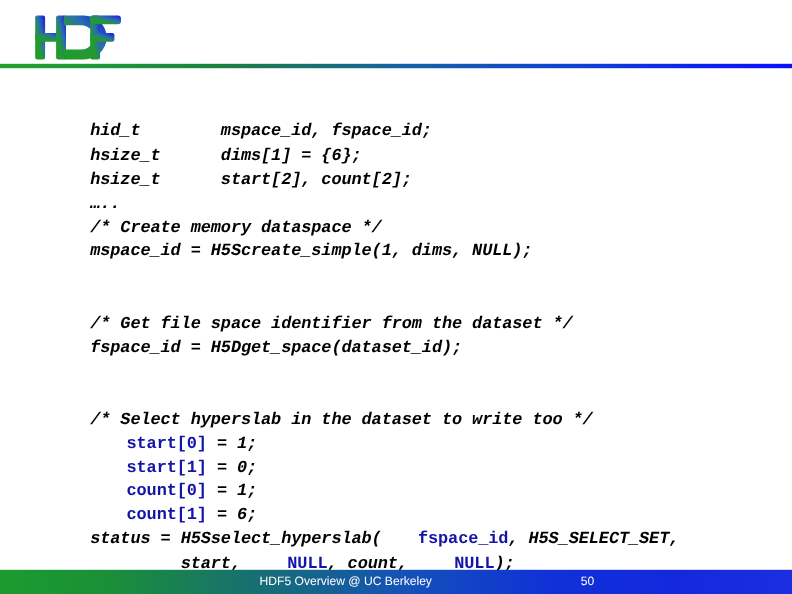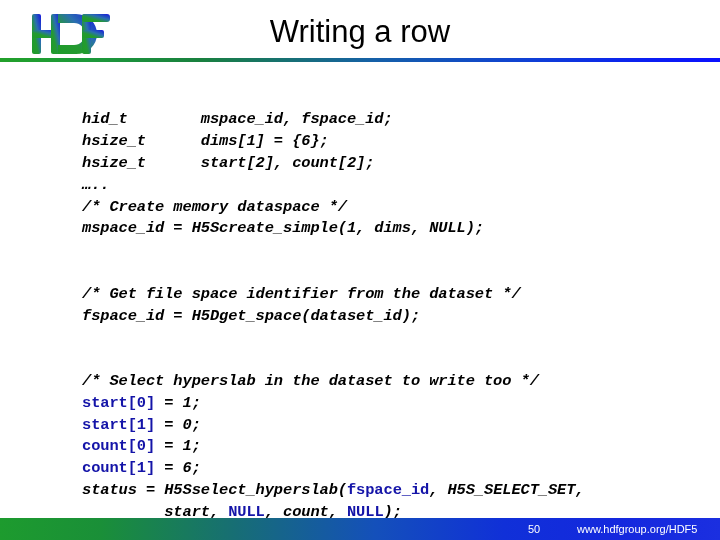--- a/index.html
+++ b/index.html
@@ -60,21 +60,21 @@
     font-family: "Liberation Mono", "DejaVu Sans Mono", monospace;
     font-size: 15.4px;
     font-weight: bold;
     line-height: 21.8px;
     color: #000000;
     white-space: pre;
     letter-spacing: -0.1px;
   }
   #code-block .ln { display: block; min-height: 21.8px; }
   #code-block .blank { display: block; height: 21.8px; }
-  .tk-blue { color: #1414a8; }
+  .tk-blue { color: #1414a8; margin-left: 33px; }
   .tk-black { color: #000000; font-style: italic; }
 
   
   #slide-footer {
     position: absolute;
     left: 0;
     top: 518px;
     width: 720px;
     height: 22px;
     background: linear-gradient(to right, #1d9b2e 0%, #1a8f38 14%, #176f72 32%, #1450ba 52%, #1030d8 70%, #1428de 86%, #1b2fe0 100%);
@@ -115,23 +115,22 @@
 
         <path d="M28 5 H46 A21 20 0 0 1 46 45 H28 V36 H44 A11 11 0 0 0 44 14 H28 Z"></path>
 
         <rect x="52" y="5" width="9" height="40" rx="2"></rect>
         <rect x="52" y="5" width="28" height="8" rx="3"></rect>
         <rect x="52" y="21" width="22" height="8" rx="2"></rect>
       </g>
     </svg>
   </div>
 
-  <div id="page-title">Writing a row</div>
 
   <div id="header-rule"></div>
 </div>
 
 <pre id="code-block"><span class="ln"><span class="tk-black" style="color: rgb(0, 0, 0);">hid_t        mspace_id, fspace_id;</span></span><span class="ln"><span class="tk-black" style="color: rgb(0, 0, 0);">hsize_t      dims[1] = {6};</span></span><span class="ln"><span class="tk-black" style="color: rgb(0, 0, 0);">hsize_t      start[2], count[2];</span></span><span class="ln"><span class="tk-black" style="color: rgb(0, 0, 0);">…..</span></span><span class="ln"><span class="tk-black" style="color: rgb(0, 0, 0);">/* Create memory dataspace */</span></span><span class="ln"><span class="tk-black" style="color: rgb(0, 0, 0);">mspace_id = H5Screate_simple(1, dims, NULL);</span></span><span class="blank">&nbsp;</span><span class="blank">&nbsp;</span><span class="ln"><span class="tk-black" style="color: rgb(0, 0, 0);">/* Get file space identifier from the dataset */</span></span><span class="ln"><span class="tk-black" style="color: rgb(0, 0, 0);">fspace_id = H5Dget_space(dataset_id);</span></span><span class="blank">&nbsp;</span><span class="blank">&nbsp;</span><span class="ln"><span class="tk-black" style="color: rgb(0, 0, 0);">/* Select hyperslab in the dataset to write too */</span></span><span class="ln"><span class="tk-blue" style="color: rgb(20, 20, 168);">start[0]</span><span class="tk-black" style="color: rgb(0, 0, 0);"> = 1;</span></span><span class="ln"><span class="tk-blue" style="color: rgb(20, 20, 168);">start[1]</span><span class="tk-black" style="color: rgb(0, 0, 0);"> = 0;</span></span><span class="ln"><span class="tk-blue" style="color: rgb(20, 20, 168);">count[0]</span><span class="tk-black" style="color: rgb(0, 0, 0);"> = 1;</span></span><span class="ln"><span class="tk-blue" style="color: rgb(20, 20, 168);">count[1]</span><span class="tk-black" style="color: rgb(0, 0, 0);"> = 6;</span></span><span class="ln"><span class="tk-black" style="color: rgb(0, 0, 0);">status = H5Sselect_hyperslab(</span><span class="tk-blue" style="color: rgb(20, 20, 168);">fspace_id</span><span class="tk-black" style="color: rgb(0, 0, 0);">, H5S_SELECT_SET,</span></span><span class="ln"><span class="tk-black" style="color: rgb(0, 0, 0);">         start, </span><span class="tk-blue" style="color: rgb(20, 20, 168);">NULL</span><span class="tk-black" style="color: rgb(0, 0, 0);">, count, </span><span class="tk-blue" style="color: rgb(20, 20, 168);">NULL</span><span class="tk-black" style="color: rgb(0, 0, 0);">);</span></span><span class="ln"><span class="tk-black" style="color: rgb(0, 0, 0);">H5Dwrite(dataset_id, H5T_NATIVE_INT, </span><span class="tk-blue" style="color: rgb(20, 20, 168);">mspace_id</span><span class="tk-black" style="color: rgb(0, 0, 0);">, </span><span class="tk-blue" style="color: rgb(20, 20, 168);">fspace_id</span><span class="tk-black" style="color: rgb(0, 0, 0);">,</span></span></pre>
 
 <div id="slide-footer">
+  <span class="f-text" id="footer-center">HDF5 Overview @ UC Berkeley</span>
   <span class="f-text" id="footer-page">50</span>
-  <span class="f-text" id="footer-url">www.hdfgroup.org/HDF5</span>
 </div>
 
 </body></html>

